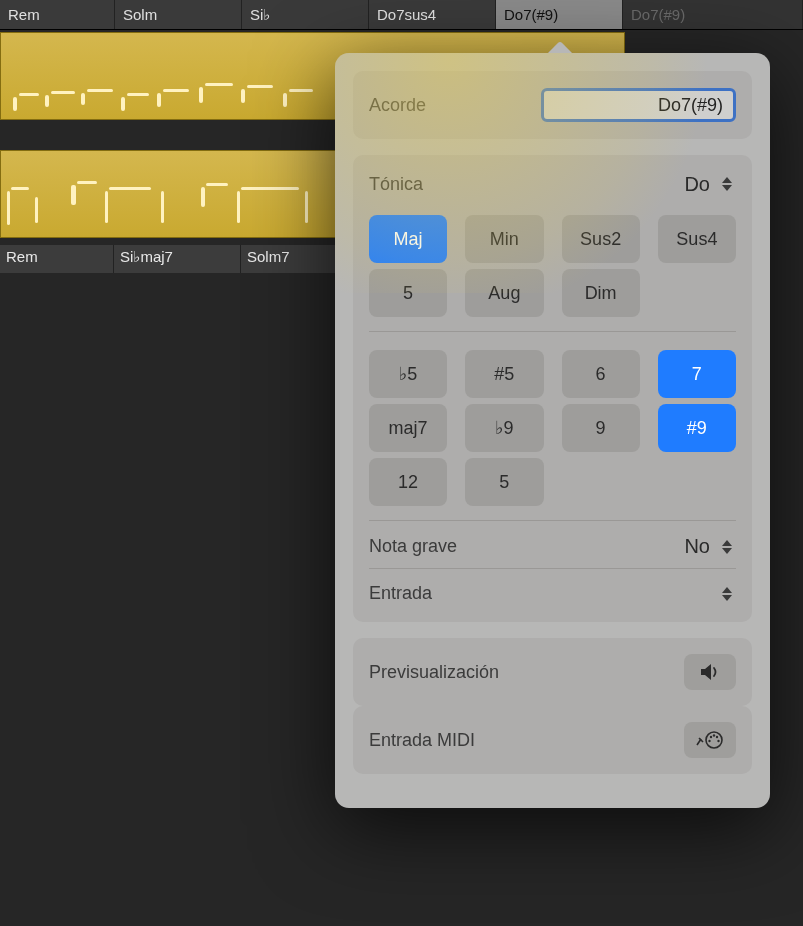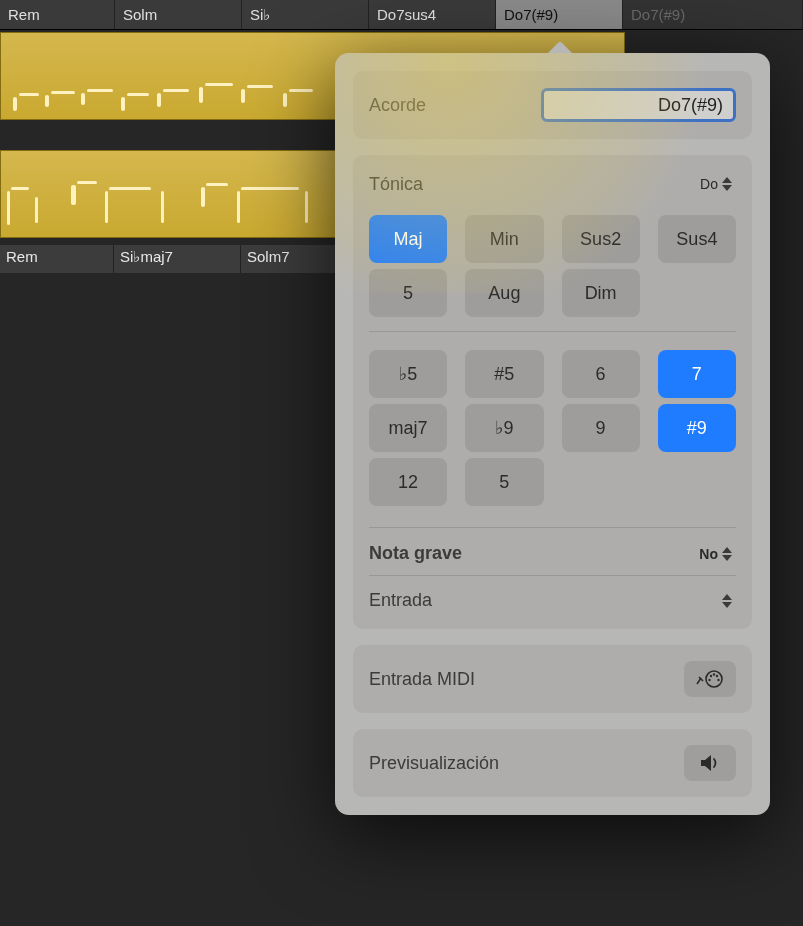--- a/index.html
+++ b/index.html
@@ -160,23 +160,23 @@
     font-size: 18px;
     font-weight: 500;
     text-align: right;
     padding: 0 10px;
     outline: none;
   }
 
   .select {
     display: inline-flex;
     align-items: center;
-    gap: 4px;
+    gap: 12px;
     color: #2a2a2a;
-    font-size: 14px;
+    font-size: 20px;
     cursor: pointer;
   }
   .stepper-icon {
     width: 14px; height: 22px;
     display: inline-flex;
     flex-direction: column;
     justify-content: center;
     gap: 2px;
   }
   .stepper-icon .up, .stepper-icon .down {
@@ -216,21 +216,21 @@
     border-radius: 8px;
     background: #9f9e9c;
     display: flex;
     align-items: center;
     justify-content: center;
     cursor: pointer;
   }
 
   .midi-icon svg, .speaker-icon svg { display: block; }
 
-  .hr-top { border-top: 1px solid #9a9896; margin-top: 17px; padding-top: 12px; font-weight: bold; }
+  .hr-top { border-top: 1px solid #9a9896; margin-top: 10px; padding-top: 12px; }
 </style>
 </head>
 <body>
 
 <div class="chord-bar">
   <div class="chord-cell">
       <span>Rem</span>
     </div>
   <div class="chord-cell short">
       <span>Solm</span>
@@ -365,44 +365,44 @@
         <span class="row-label">Entrada</span>
         <span class="select">
           <span class="stepper-icon">
               <span class="up"></span>
               <span class="down"></span>
             </span>
         </span>
       </div>
     </div>
 
+    <div class="panel" style="margin-bottom:0;">
+      <div class="row">
+        <span class="row-label">Previsualización</span>
+        <span class="icon-btn speaker-icon">
+          <svg width="24" height="20" viewBox="0 0 24 20">
+            <path d="M3 7 H7 L13 2 V18 L7 13 H3 Z" fill="#2b2b2b"></path>
+            <path d="M16 6 Q19 10 16 14" stroke="#2b2b2b" stroke-width="1.8" fill="none" stroke-linecap="round"></path>
+          </svg>
+        </span>
+      </div>
+    </div>
+
     <div class="panel">
       <div class="row">
         <span class="row-label">Entrada MIDI</span>
         <span class="icon-btn midi-icon">
           <svg width="30" height="20" viewBox="0 0 30 20">
             <path d="M2 15 L6 9" stroke="#2b2b2b" stroke-width="1.6" fill="none"></path>
             <path d="M4 8 L8 12" stroke="#2b2b2b" stroke-width="1.6" fill="none"></path>
             <circle cx="19" cy="10" r="8" fill="none" stroke="#2b2b2b" stroke-width="1.6"></circle>
             <circle cx="14.5" cy="11" r="1.2" fill="#2b2b2b"></circle>
             <circle cx="16" cy="7" r="1.2" fill="#2b2b2b"></circle>
             <circle cx="19" cy="5.5" r="1.2" fill="#2b2b2b"></circle>
             <circle cx="22" cy="7" r="1.2" fill="#2b2b2b"></circle>
             <circle cx="23.5" cy="11" r="1.2" fill="#2b2b2b"></circle>
           </svg>
         </span>
       </div>
     </div>
 
-    <div class="panel" style="margin-bottom:0;">
-      <div class="row">
-        <span class="row-label">Previsualización</span>
-        <span class="icon-btn speaker-icon">
-          <svg width="24" height="20" viewBox="0 0 24 20">
-            <path d="M3 7 H7 L13 2 V18 L7 13 H3 Z" fill="#2b2b2b"></path>
-            <path d="M16 6 Q19 10 16 14" stroke="#2b2b2b" stroke-width="1.8" fill="none" stroke-linecap="round"></path>
-          </svg>
-        </span>
-      </div>
-    </div>
-
   </div>
 </div>
 
 </body></html>

